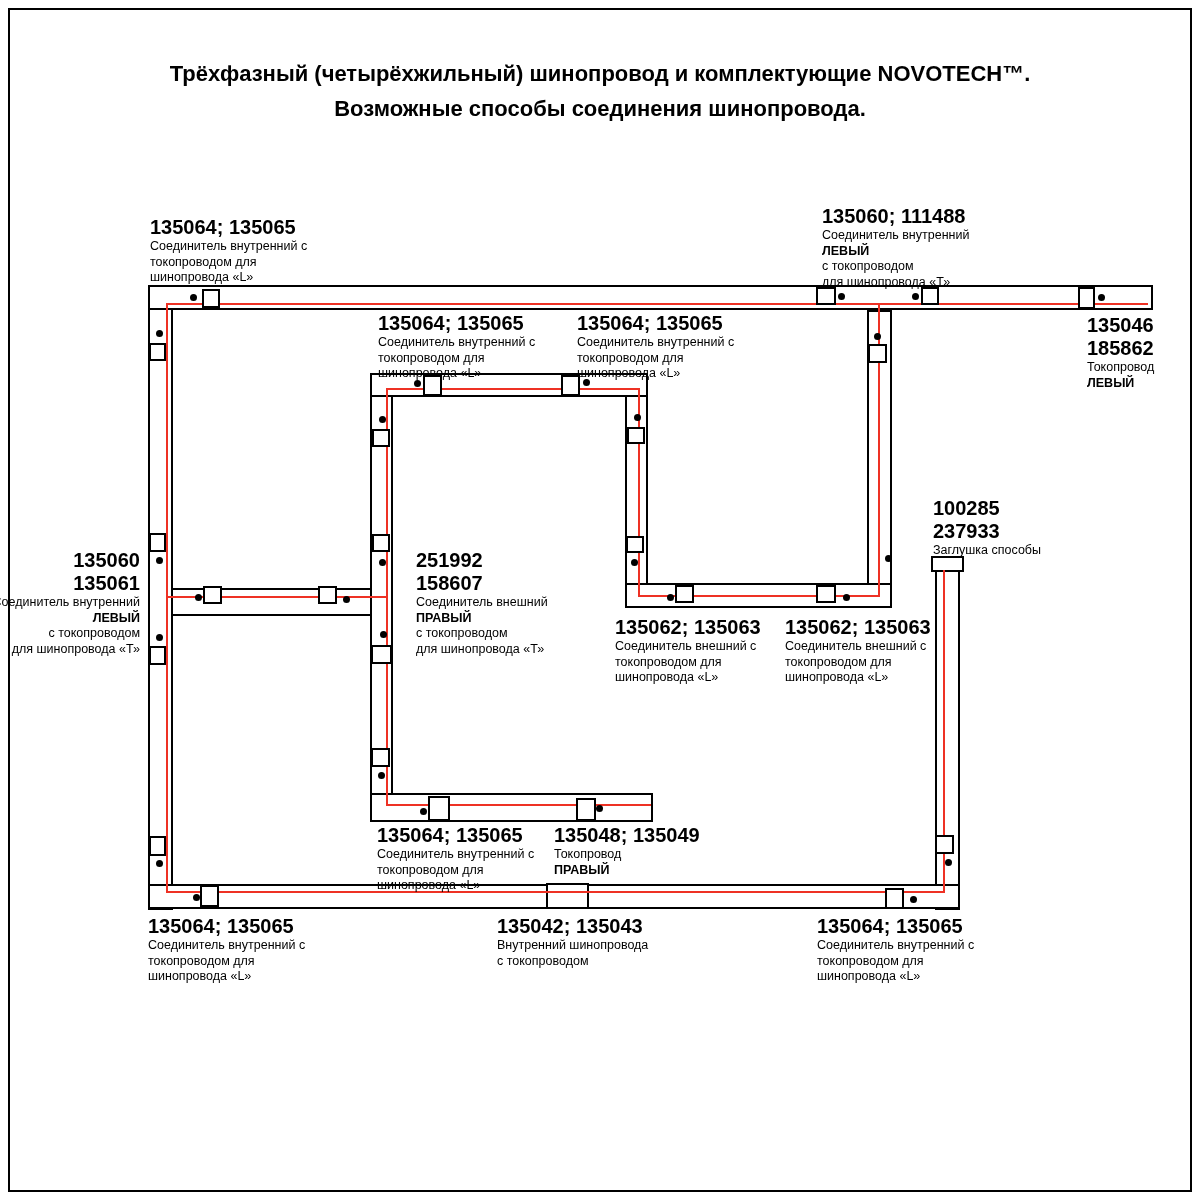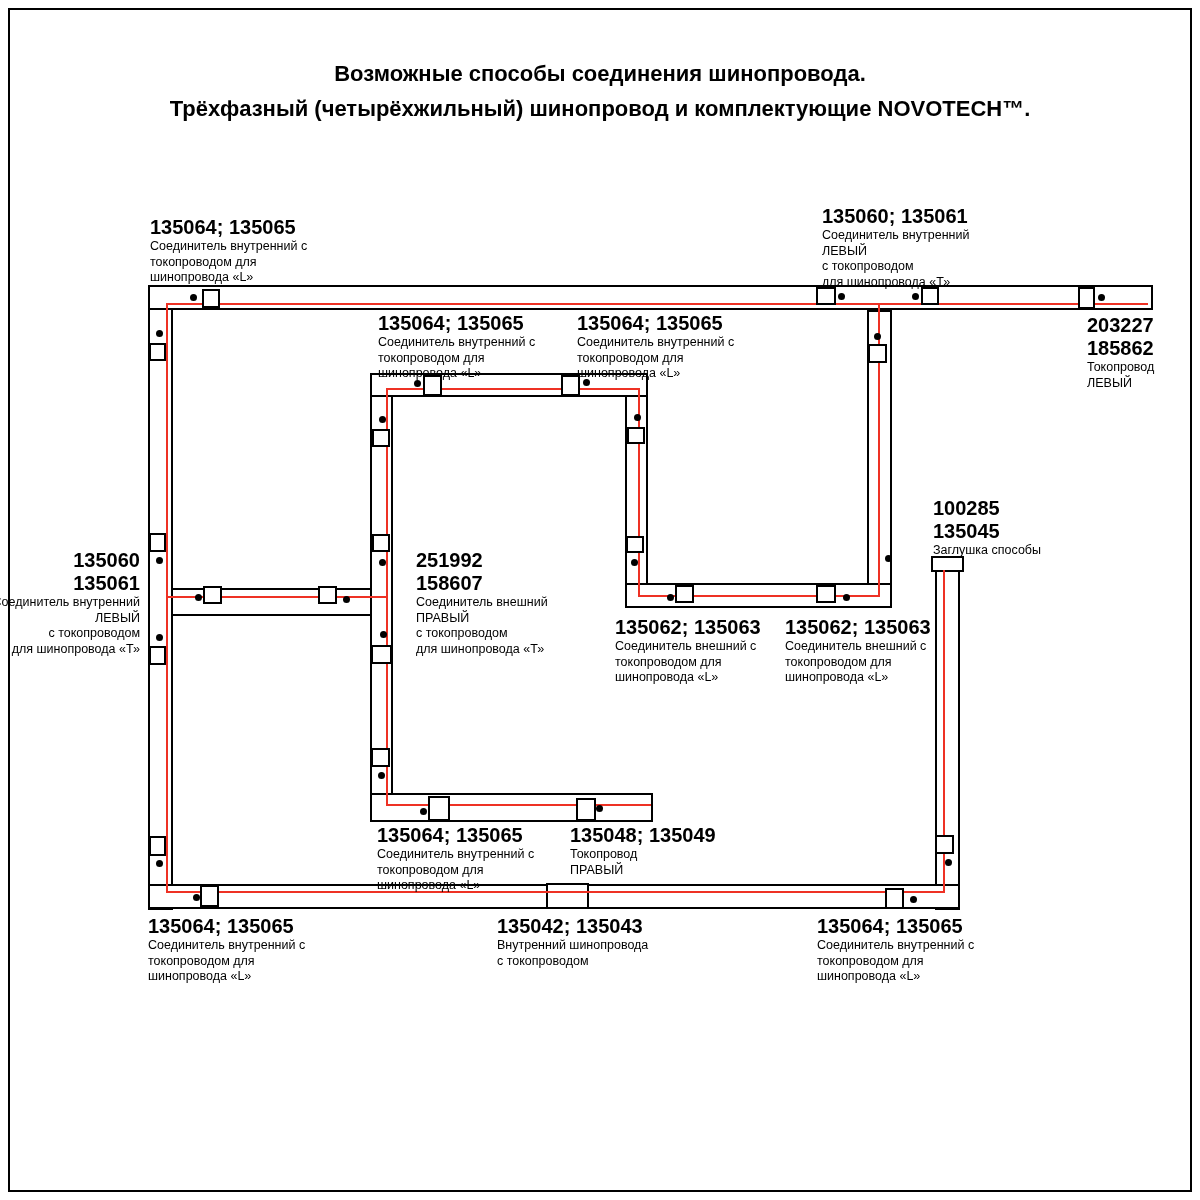--- a/index.html
+++ b/index.html
@@ -9,31 +9,31 @@
   .title{position:absolute;left:0;top:56px;width:1200px;text-align:center;
          font-weight:bold;font-size:22px;line-height:35px;color:#000;}
   #diagram{position:absolute;left:0;top:0;width:1200px;height:1200px;}
   .track{position:absolute;background:#fff;border:2px solid #000;box-sizing:border-box;}
   .wire{position:absolute;}
   .connector{position:absolute;background:#fff;border:2px solid #000;box-sizing:border-box;z-index:10;}
   .dot{position:absolute;width:7px;height:7px;border-radius:50%;background:#000;z-index:15;}
   .label{position:absolute;white-space:nowrap;color:#000;z-index:20;}
   .ln-num{font-size:20px;font-weight:bold;line-height:23px;}
   .ln-d{font-size:12.5px;font-weight:normal;line-height:15.5px;}
-  .ln-db{font-size:12.5px;font-weight:normal;line-height:15.5px;}
+  .ln-db{font-size:12.5px;font-weight:bold;line-height:15.5px;}
   .wire{z-index:5;}
 </style>
 </head>
 <body>
 
 <div class="page">
   <div class="page-border"></div>
   <div class="title">
+    <div>Трёхфазный (четырёхжильный) шинопровод и комплектующие NOVOTECH™.</div>
     <div>Возможные способы соединения шинопровода.</div>
-    <div>Трёхфазный (четырёхжильный) шинопровод и комплектующие NOVOTECH™.</div>
   </div>
   <div id="diagram">
       <div class="track" style="left: 148px; top: 285px; width: 25px; height: 625px; border-color: rgb(0, 0, 0);"></div>
       <div class="track" style="left: 867px; top: 310px; width: 25px; height: 298px; border-color: rgb(0, 0, 0);"></div>
       <div class="track" style="left: 625px; top: 373px; width: 23px; height: 235px; border-color: rgb(0, 0, 0);"></div>
       <div class="track" style="left: 171px; top: 588px; width: 201px; height: 28px; border-color: rgb(0, 0, 0);"></div>
       <div class="track" style="left: 370px; top: 373px; width: 23px; height: 449px; border-color: rgb(0, 0, 0);"></div>
       <div class="track" style="left: 935px; top: 570px; width: 25px; height: 340px; border-color: rgb(0, 0, 0);"></div>
       <div class="track" style="left: 931px; top: 556px; width: 33px; height: 16px; border-color: rgb(0, 0, 0);"></div>
       <div class="track" style="left: 148px; top: 285px; width: 1005px; height: 25px; border-color: rgb(0, 0, 0);"></div>
@@ -118,28 +118,28 @@
         <div class="ln-d">токопроводом для</div>
         <div class="ln-d">шинопровода «L»</div>
       </div>
       <div class="label" style="top: 312px; left: 577px;">
         <div class="ln-num">135064; 135065</div>
         <div class="ln-d">Соединитель внутренний с</div>
         <div class="ln-d">токопроводом для</div>
         <div class="ln-d">шинопровода «L»</div>
       </div>
       <div class="label" style="top: 205px; left: 822px;">
-        <div class="ln-num">135060; 135061</div>
+        <div class="ln-num">135060; 111488</div>
         <div class="ln-d">Соединитель внутренний</div>
         <div class="ln-db">ЛЕВЫЙ</div>
         <div class="ln-d">с токопроводом</div>
         <div class="ln-d">для шинопровода «Т»</div>
       </div>
       <div class="label" style="top: 314px; left: 1087px;">
-        <div class="ln-num">203227</div>
+        <div class="ln-num">135046</div>
         <div class="ln-num">185862</div>
         <div class="ln-d">Токопровод</div>
         <div class="ln-db">ЛЕВЫЙ</div>
       </div>
       <div class="label" style="top: 549px; right: 1060px; text-align: right;">
         <div class="ln-num">135060</div>
         <div class="ln-num">135061</div>
         <div class="ln-d">Соединитель внутренний</div>
         <div class="ln-db">ЛЕВЫЙ</div>
         <div class="ln-d">с токопроводом</div>
@@ -148,42 +148,42 @@
       <div class="label" style="top: 549px; left: 416px;">
         <div class="ln-num">251992</div>
         <div class="ln-num">158607</div>
         <div class="ln-d">Соединитель внешний</div>
         <div class="ln-db">ПРАВЫЙ</div>
         <div class="ln-d">с токопроводом</div>
         <div class="ln-d">для шинопровода «Т»</div>
       </div>
       <div class="label" style="top: 497px; left: 933px;">
         <div class="ln-num">100285</div>
-        <div class="ln-num">135045</div>
+        <div class="ln-num">237933</div>
         <div class="ln-d">Заглушка способы</div>
       </div>
       <div class="label" style="top: 616px; left: 615px;">
         <div class="ln-num">135062; 135063</div>
         <div class="ln-d">Соединитель внешний с</div>
         <div class="ln-d">токопроводом для</div>
         <div class="ln-d">шинопровода «L»</div>
       </div>
       <div class="label" style="top: 616px; left: 785px;">
         <div class="ln-num">135062; 135063</div>
         <div class="ln-d">Соединитель внешний с</div>
         <div class="ln-d">токопроводом для</div>
         <div class="ln-d">шинопровода «L»</div>
       </div>
       <div class="label" style="top: 824px; left: 377px;">
         <div class="ln-num">135064; 135065</div>
         <div class="ln-d">Соединитель внутренний с</div>
         <div class="ln-d">токопроводом для</div>
         <div class="ln-d">шинопровода «L»</div>
       </div>
-      <div class="label" style="top: 824px; left: 570px;">
+      <div class="label" style="top: 824px; left: 554px;">
         <div class="ln-num">135048; 135049</div>
         <div class="ln-d">Токопровод</div>
         <div class="ln-db">ПРАВЫЙ</div>
       </div>
       <div class="label" style="top: 915px; left: 148px;">
         <div class="ln-num">135064; 135065</div>
         <div class="ln-d">Соединитель внутренний с</div>
         <div class="ln-d">токопроводом для</div>
         <div class="ln-d">шинопровода «L»</div>
       </div>

